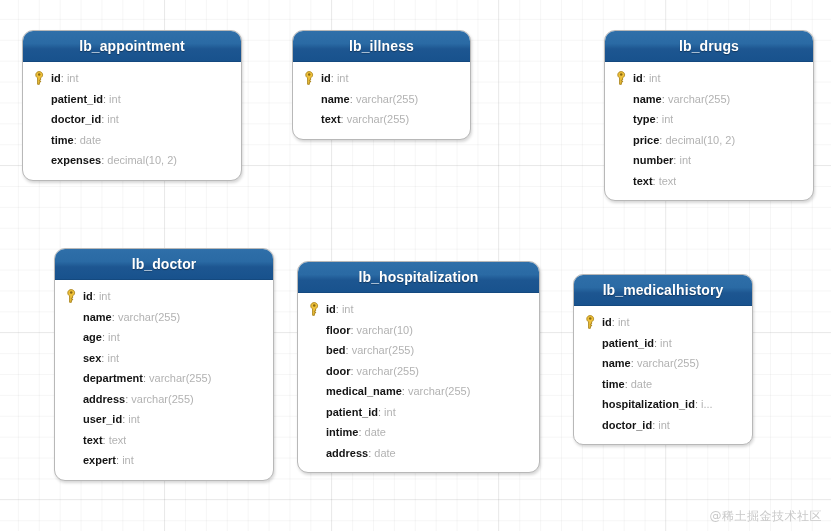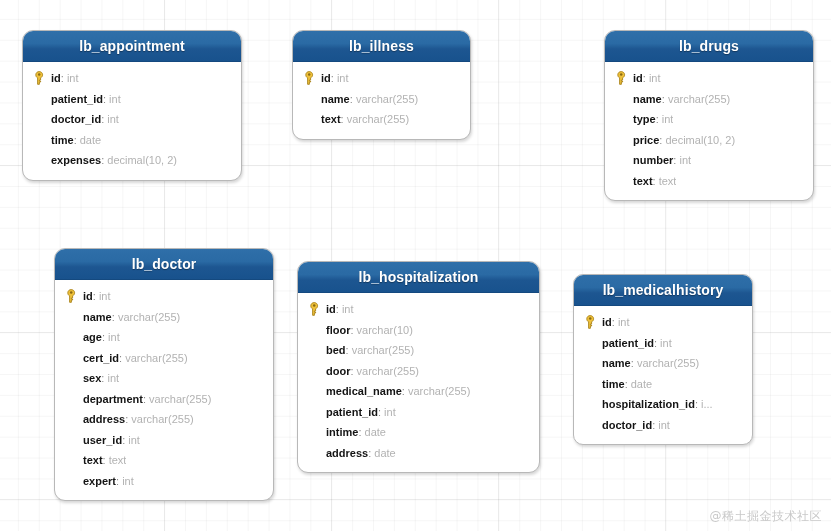--- a/index.html
+++ b/index.html
@@ -209,24 +209,20 @@
           <div class="field-row">
             <span class="key-slot"></span>
             <span class="field-text"><span class="field-name">name</span><span class="field-sep">: </span><span class="field-type">varchar(255)</span></span>
           </div>
           <div class="field-row">
             <span class="key-slot"></span>
             <span class="field-text"><span class="field-name">age</span><span class="field-sep">: </span><span class="field-type">int</span></span>
           </div>
           <div class="field-row">
             <span class="key-slot"></span>
-            <span class="field-text"><span class="field-name">cert_id</span><span class="field-sep">: </span><span class="field-type">varchar(255)</span></span>
-          </div>
-          <div class="field-row">
-            <span class="key-slot"></span>
             <span class="field-text"><span class="field-name">sex</span><span class="field-sep">: </span><span class="field-type">int</span></span>
           </div>
           <div class="field-row">
             <span class="key-slot"></span>
             <span class="field-text"><span class="field-name">department</span><span class="field-sep">: </span><span class="field-type">varchar(255)</span></span>
           </div>
           <div class="field-row">
             <span class="key-slot"></span>
             <span class="field-text"><span class="field-name">address</span><span class="field-sep">: </span><span class="field-type">varchar(255)</span></span>
           </div>

